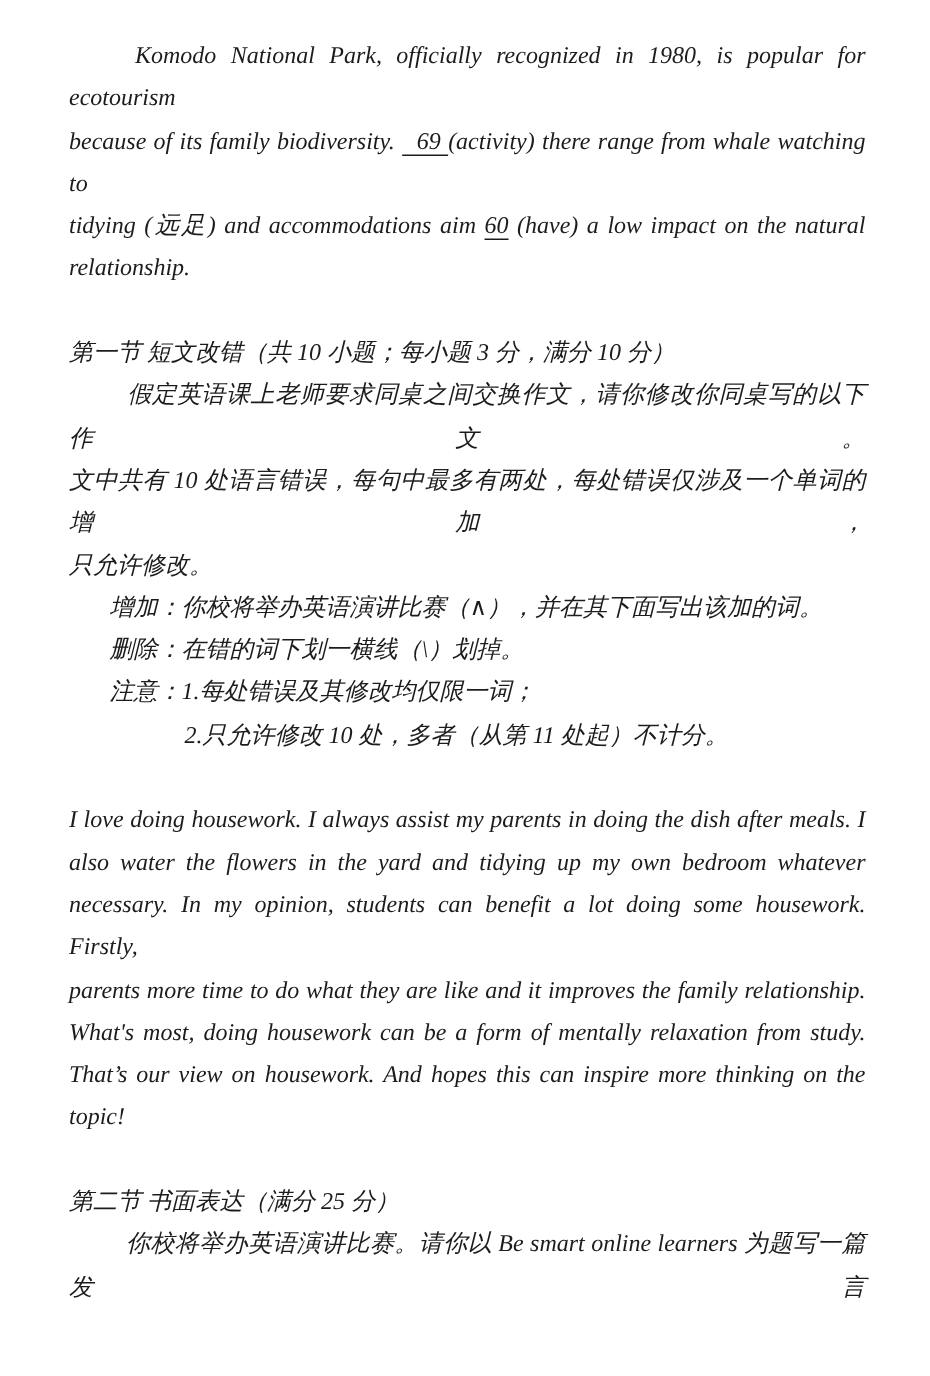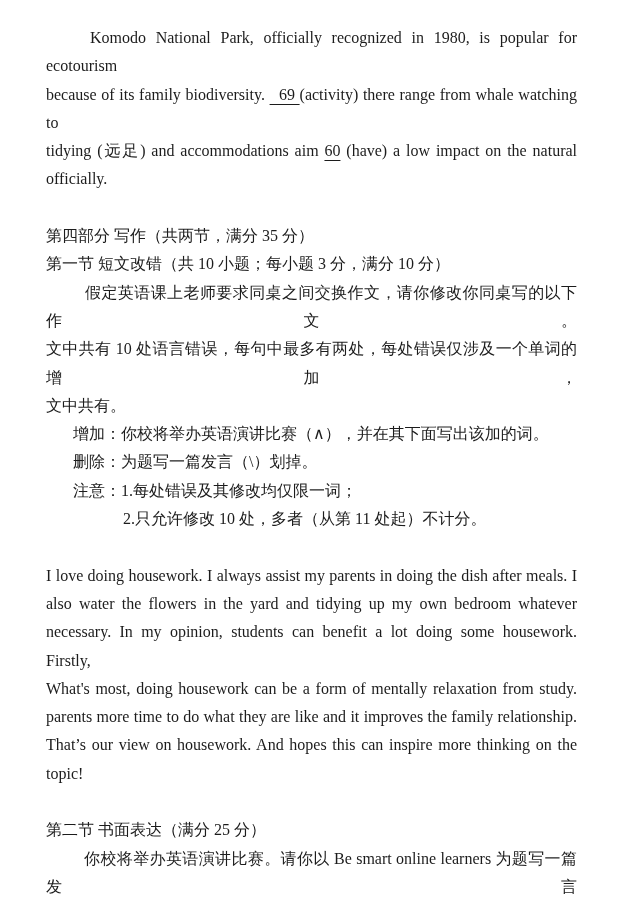--- a/index.html
+++ b/index.html
@@ -14,20 +14,21 @@
     font-family: "Liberation Serif", "DejaVu Serif", serif;
     font-size: 16px;
     line-height: 28.3px;
     color: #1c1c1c;
   }
   .page {
     box-sizing: border-box;
     width: 620px;
     height: 917px;
     padding: 24px 43px 0 46px;
+    font-style: italic;
   }
   .line {
     min-height: 28.3px;
     text-align: left;
   }
   
   .line.j {
     text-align: justify;
     text-align-last: justify;
     -moz-text-align-last: justify;
@@ -50,47 +51,46 @@
 </style>
 </head>
 <body>
 
 <div class="page">
 
   <div class="para passage">
       <div class="line j"><span>Komodo National Park, officially recognized in 1980, is popular for ecotourism</span></div>
       <div class="line j"><span>because of its family biodiversity. </span><span class="blank">&nbsp;&nbsp;69&nbsp;</span><span>(activity) there range from whale watching to</span></div>
       <div class="line j"><span>tidying (远足) and accommodations aim </span><span class="blank">60</span><span> (have) a low impact on the natural</span></div>
-      <div class="line"><span>officially.</span></div>
+      <div class="line"><span>relationship.</span></div>
     </div>
 
   <div class="gap"></div>
 
-  <div class="line">第四部分 写作（共两节，满分 35 分）</div>
   <div class="line">第一节 短文改错（共 10 小题；每小题 3 分，满分 10 分）</div>
 
   <div class="para intro">
       <div class="line j"><span>假定英语课上老师要求同桌之间交换作文，请你修改你同桌写的以下作文。</span></div>
       <div class="line j"><span>文中共有 10 处语言错误，每句中最多有两处，每处错误仅涉及一个单词的增加，</span></div>
-      <div class="line"><span>文中共有。</span></div>
+      <div class="line"><span>只允许修改。</span></div>
     </div>
 
   <div class="line rule">增加：你校将举办英语演讲比赛（∧），并在其下面写出该加的词。</div>
-  <div class="line rule">删除：为题写一篇发言（\）划掉。</div>
+  <div class="line rule">删除：在错的词下划一横线（\）划掉。</div>
   <div class="line rule">注意：1.每处错误及其修改均仅限一词；</div>
   <div class="line note2">2.只允许修改 10 处，多者（从第 11 处起）不计分。</div>
 
   <div class="gap"></div>
 
   <div class="para essay">
       <div class="line j"><span>I love doing housework. I always assist my parents in doing the dish after meals. I</span></div>
       <div class="line j"><span>also water the flowers in the yard and tidying up my own bedroom whatever</span></div>
       <div class="line j"><span>necessary. In my opinion, students can benefit a lot doing some housework. Firstly,</span></div>
+      <div class="line j"><span>parents more time to do what they are like and it improves the family relationship.</span></div>
       <div class="line j"><span>What's most, doing housework can be a form of mentally relaxation from study.</span></div>
-      <div class="line j"><span>parents more time to do what they are like and it improves the family relationship.</span></div>
       <div class="line j"><span>That’s our view on housework. And hopes this can inspire more thinking on the topic!</span></div>
     </div>
 
   <div class="gap"></div>
 
   <div class="line">第二节 书面表达（满分 25 分）</div>
 
   <div class="para task">
       <div class="line j"><span>你校将举办英语演讲比赛。请你以 Be smart online learners 为题写一篇发言</span></div>
     </div>

